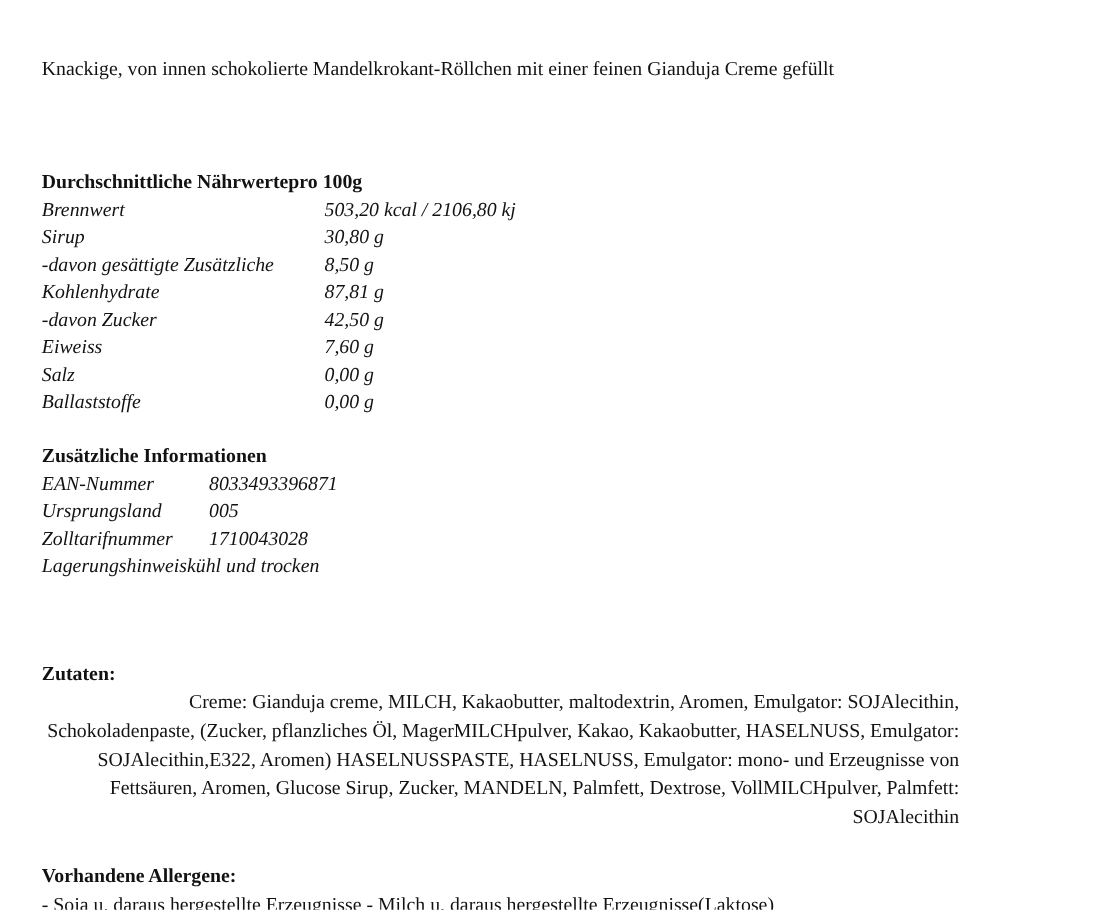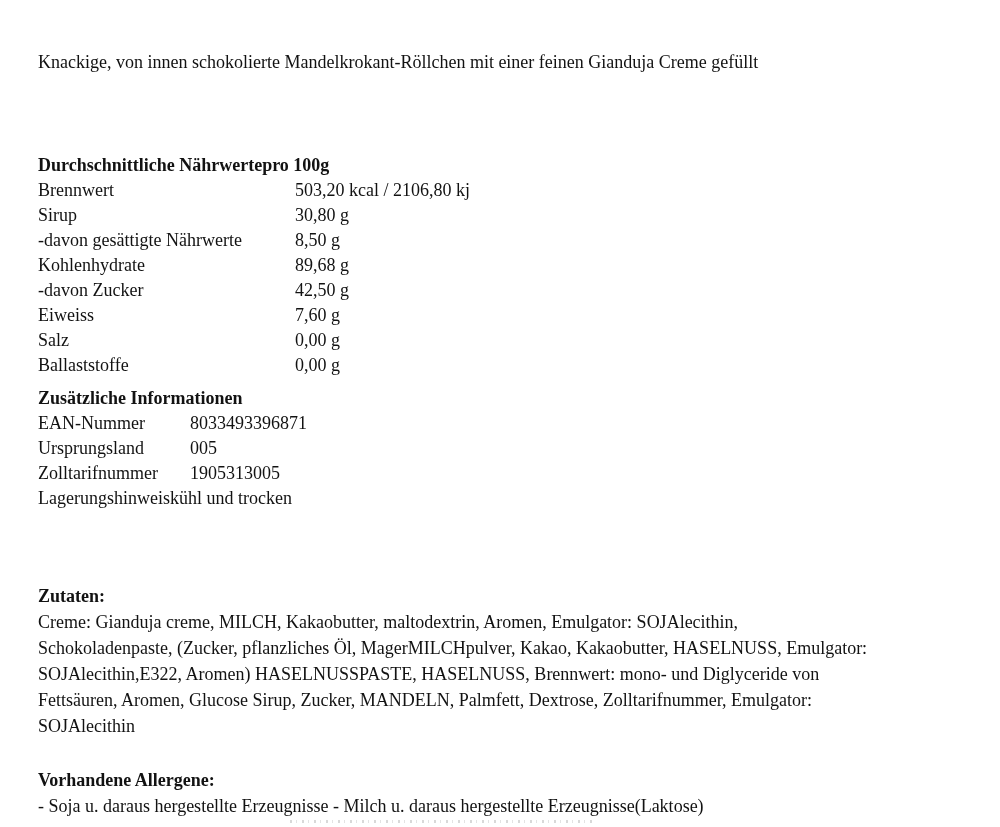--- a/index.html
+++ b/index.html
@@ -22,33 +22,33 @@
   }
   .description {
     line-height: 25px;
   }
   .section-heading {
     font-weight: 700;
     line-height: 25px;
   }
   .nutrition { margin-top: 78px; }
   .table-rows { display: block; }
-  .row { line-height: 25px; white-space: nowrap; }
+  .row { line-height: 25px; white-space: nowrap; font-style: italic; }
   .row .label {
     display: inline-block;
     vertical-align: top;
   }
   .nutrition .row .label { width: 257px; }
-  .addinfo { margin-top: 8px; }
+  .addinfo { margin-top: 24px; }
   .addinfo .row .label { width: 152px; }
   
   .addinfo .row:last-child .label { width: auto; min-width: 0; }
   .ingredients { margin-top: 72px; }
   .ingredients .section-heading { line-height: 26px; }
-  .ingredient-line { line-height: 26px; white-space: nowrap; }
+  .ingredient-line { line-height: 26px; white-space: nowrap; text-align: right; }
   .allergens { margin-top: 28px; }
   .allergens .section-heading { line-height: 26px; }
   .allergen-line { line-height: 26px; white-space: nowrap; }
   .clipped-text-remnant {
     margin-left: 252px;
     margin-top: 1px;
     width: 302px;
     height: 3px;
     background: repeating-linear-gradient(
       90deg,
@@ -66,48 +66,48 @@
 <div class="sheet">
 
   <div class="description">Knackige, von innen schokolierte Mandelkrokant-Röllchen mit einer feinen Gianduja Creme gefüllt</div>
 
   <div class="nutrition">
     <div class="section-heading"><span>Durchschnittliche Nährwerte</span><span>pro 100g</span></div>
     <div class="table-rows">
 
     <div class="row"><span class="label">Brennwert</span><span class="value">503,20 kcal / 2106,80 kj</span></div>
         <div class="row"><span class="label">Sirup</span><span class="value">30,80 g</span></div>
-        <div class="row"><span class="label">-davon gesättigte Nährwerte</span><span class="value">8,50 g</span></div>
-        <div class="row"><span class="label">Kohlenhydrate</span><span class="value">89,68 g</span></div>
+        <div class="row"><span class="label">-davon gesättigte Zusätzliche</span><span class="value">8,50 g</span></div>
+        <div class="row"><span class="label">Kohlenhydrate</span><span class="value">87,81 g</span></div>
         <div class="row"><span class="label">-davon Zucker</span><span class="value">42,50 g</span></div>
         <div class="row"><span class="label">Eiweiss</span><span class="value">7,60 g</span></div>
         <div class="row"><span class="label">Salz</span><span class="value">0,00 g</span></div>
         <div class="row"><span class="label">Ballaststoffe</span><span class="value">0,00 g</span></div>
       </div>
   </div>
 
   <div class="addinfo">
     <div class="section-heading">Zusätzliche Informationen</div>
     <div class="table-rows">
 
     <div class="row"><span class="label">EAN-Nummer</span><span class="value">8033493396871</span></div>
         <div class="row"><span class="label">Ursprungsland</span><span class="value">005</span></div>
-        <div class="row"><span class="label">Zolltarifnummer</span><span class="value">1905313005</span></div>
+        <div class="row"><span class="label">Zolltarifnummer</span><span class="value">1710043028</span></div>
         <div class="row"><span class="label">Lagerungshinweis</span><span class="value">kühl und trocken</span></div>
       </div>
   </div>
 
   <div class="ingredients">
     <div class="section-heading">Zutaten:</div>
     <div>
 
     <div class="ingredient-line">Creme: Gianduja creme, MILCH, Kakaobutter, maltodextrin, Aromen, Emulgator: SOJAlecithin,</div>
         <div class="ingredient-line">Schokoladenpaste, (Zucker, pflanzliches Öl, MagerMILCHpulver, Kakao, Kakaobutter, HASELNUSS, Emulgator:</div>
-        <div class="ingredient-line">SOJAlecithin,E322, Aromen) HASELNUSSPASTE, HASELNUSS, Brennwert: mono- und Diglyceride von</div>
-        <div class="ingredient-line">Fettsäuren, Aromen, Glucose Sirup, Zucker, MANDELN, Palmfett, Dextrose, Zolltarifnummer, Emulgator:</div>
+        <div class="ingredient-line">SOJAlecithin,E322, Aromen) HASELNUSSPASTE, HASELNUSS, Emulgator: mono- und Erzeugnisse von</div>
+        <div class="ingredient-line">Fettsäuren, Aromen, Glucose Sirup, Zucker, MANDELN, Palmfett, Dextrose, VollMILCHpulver, Palmfett:</div>
         <div class="ingredient-line">SOJAlecithin</div>
       </div>
   </div>
 
   <div class="allergens">
     <div class="section-heading">Vorhandene Allergene:</div>
     <div class="allergen-line">- Soja u. daraus hergestellte Erzeugnisse - Milch u. daraus hergestellte Erzeugnisse(Laktose)</div>
   </div>
 
   <div class="clipped-text-remnant"></div>

